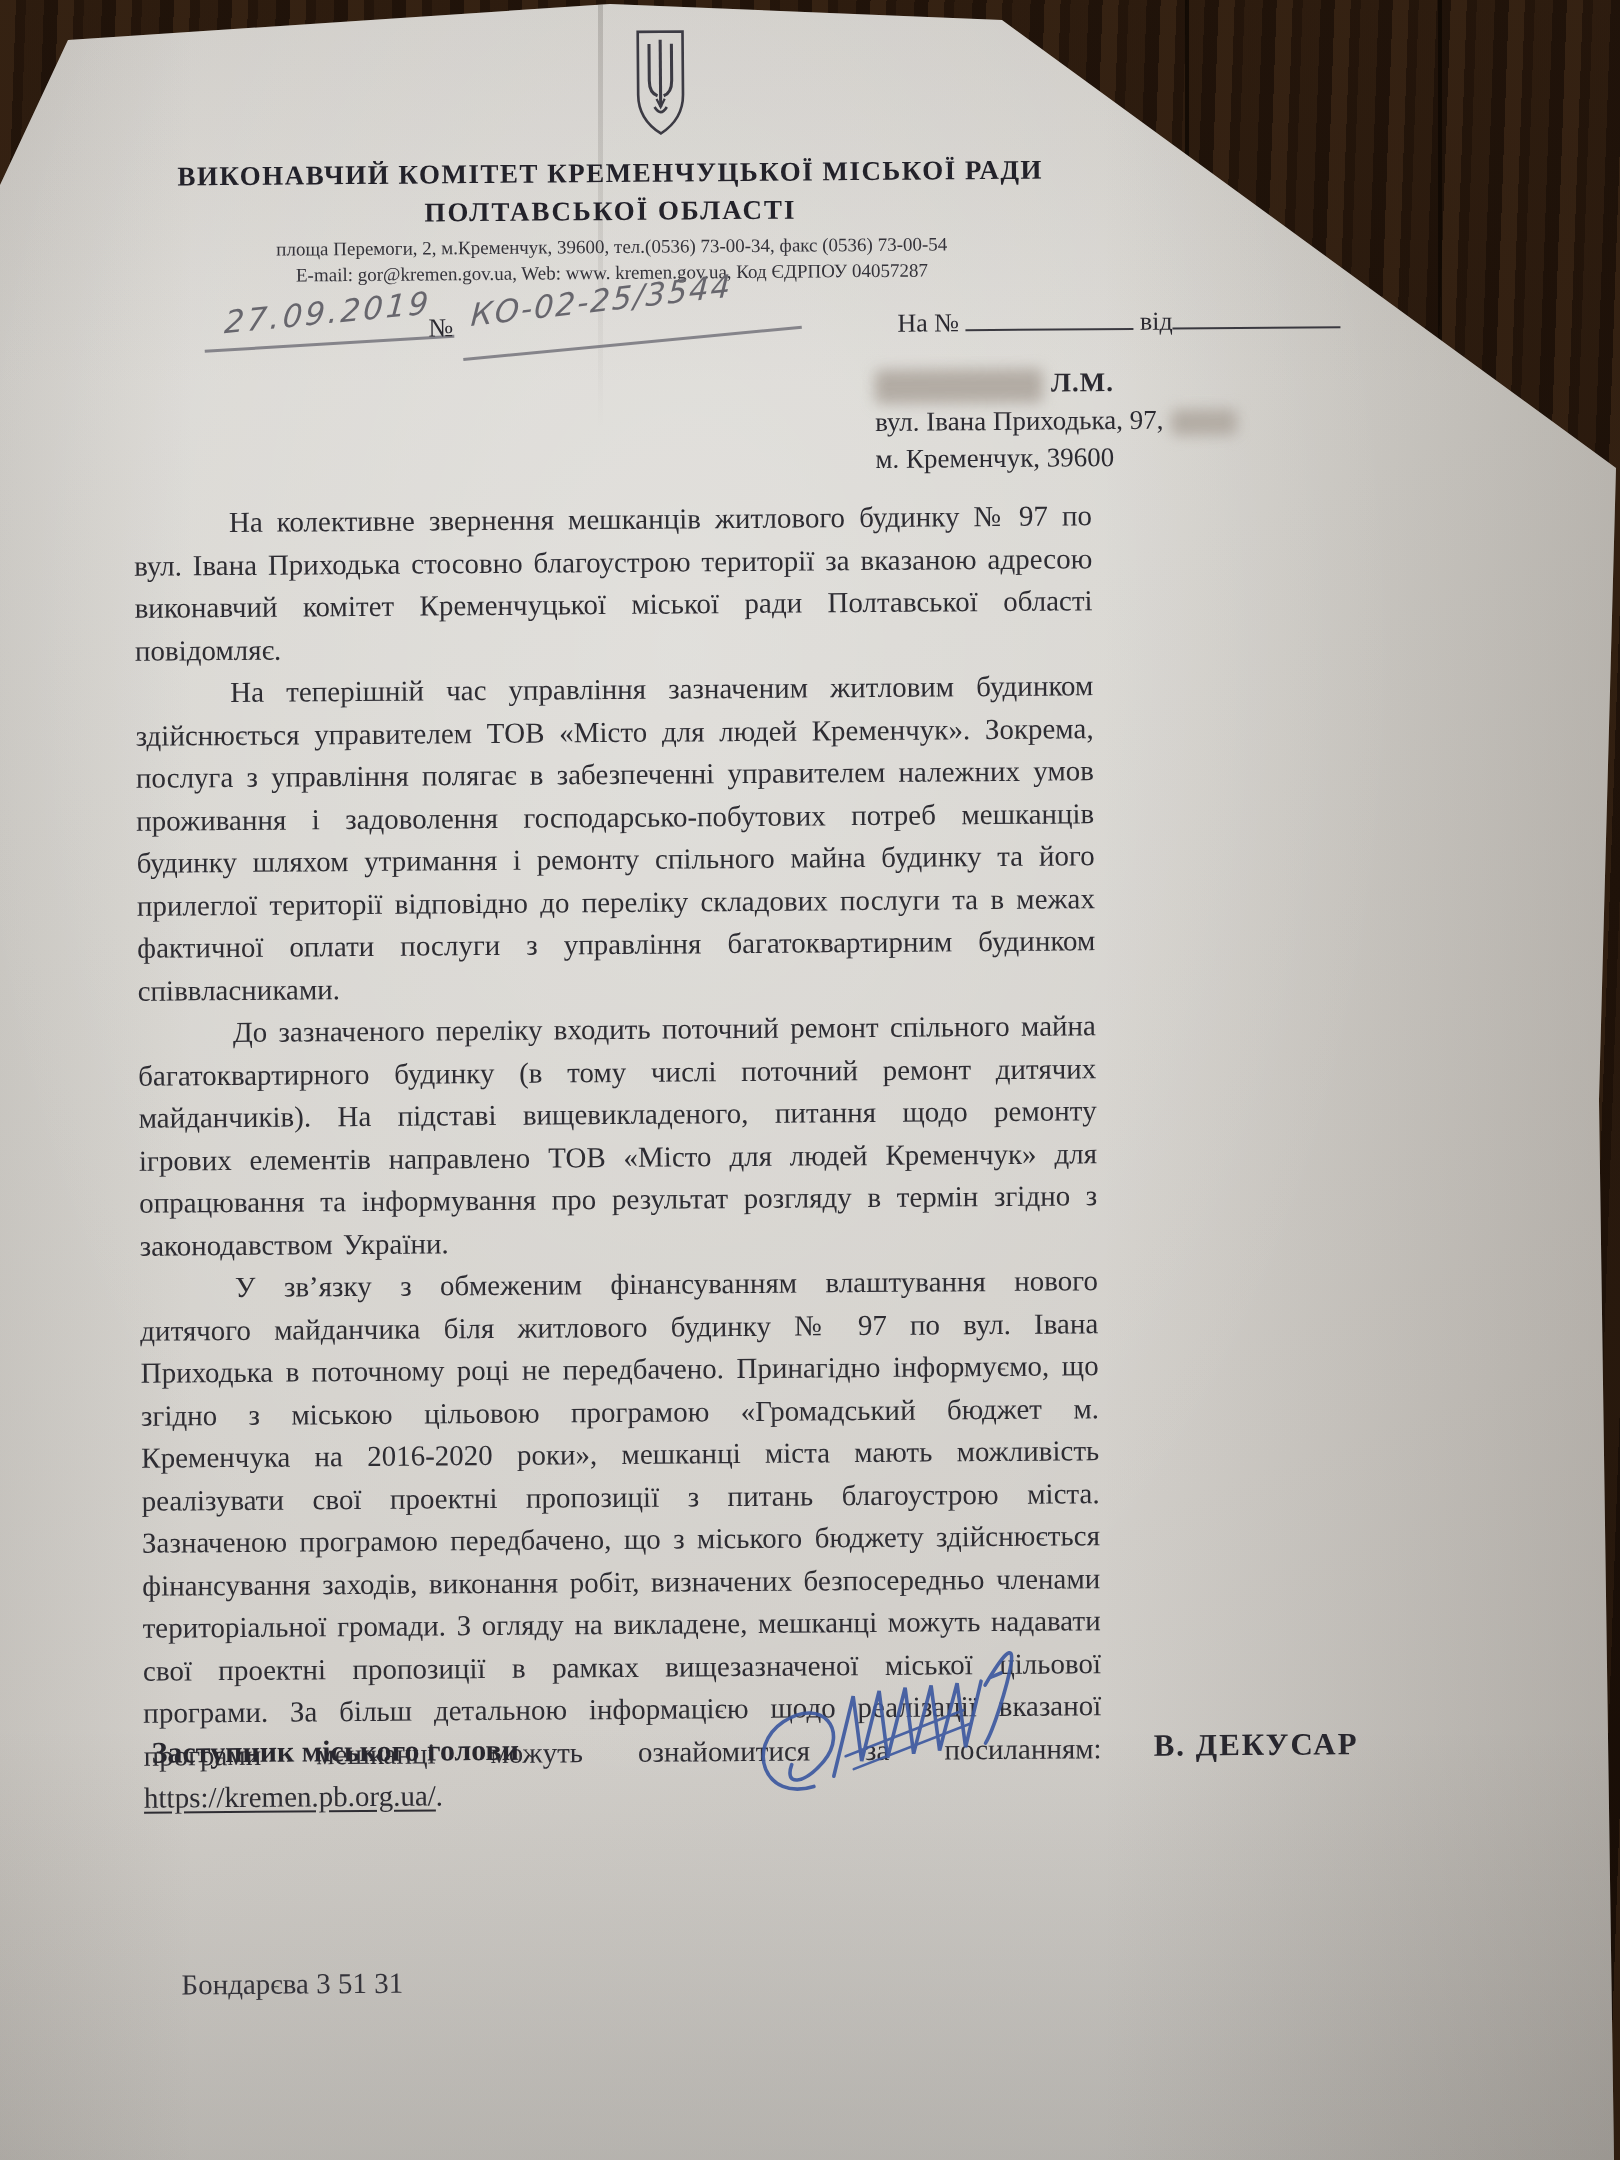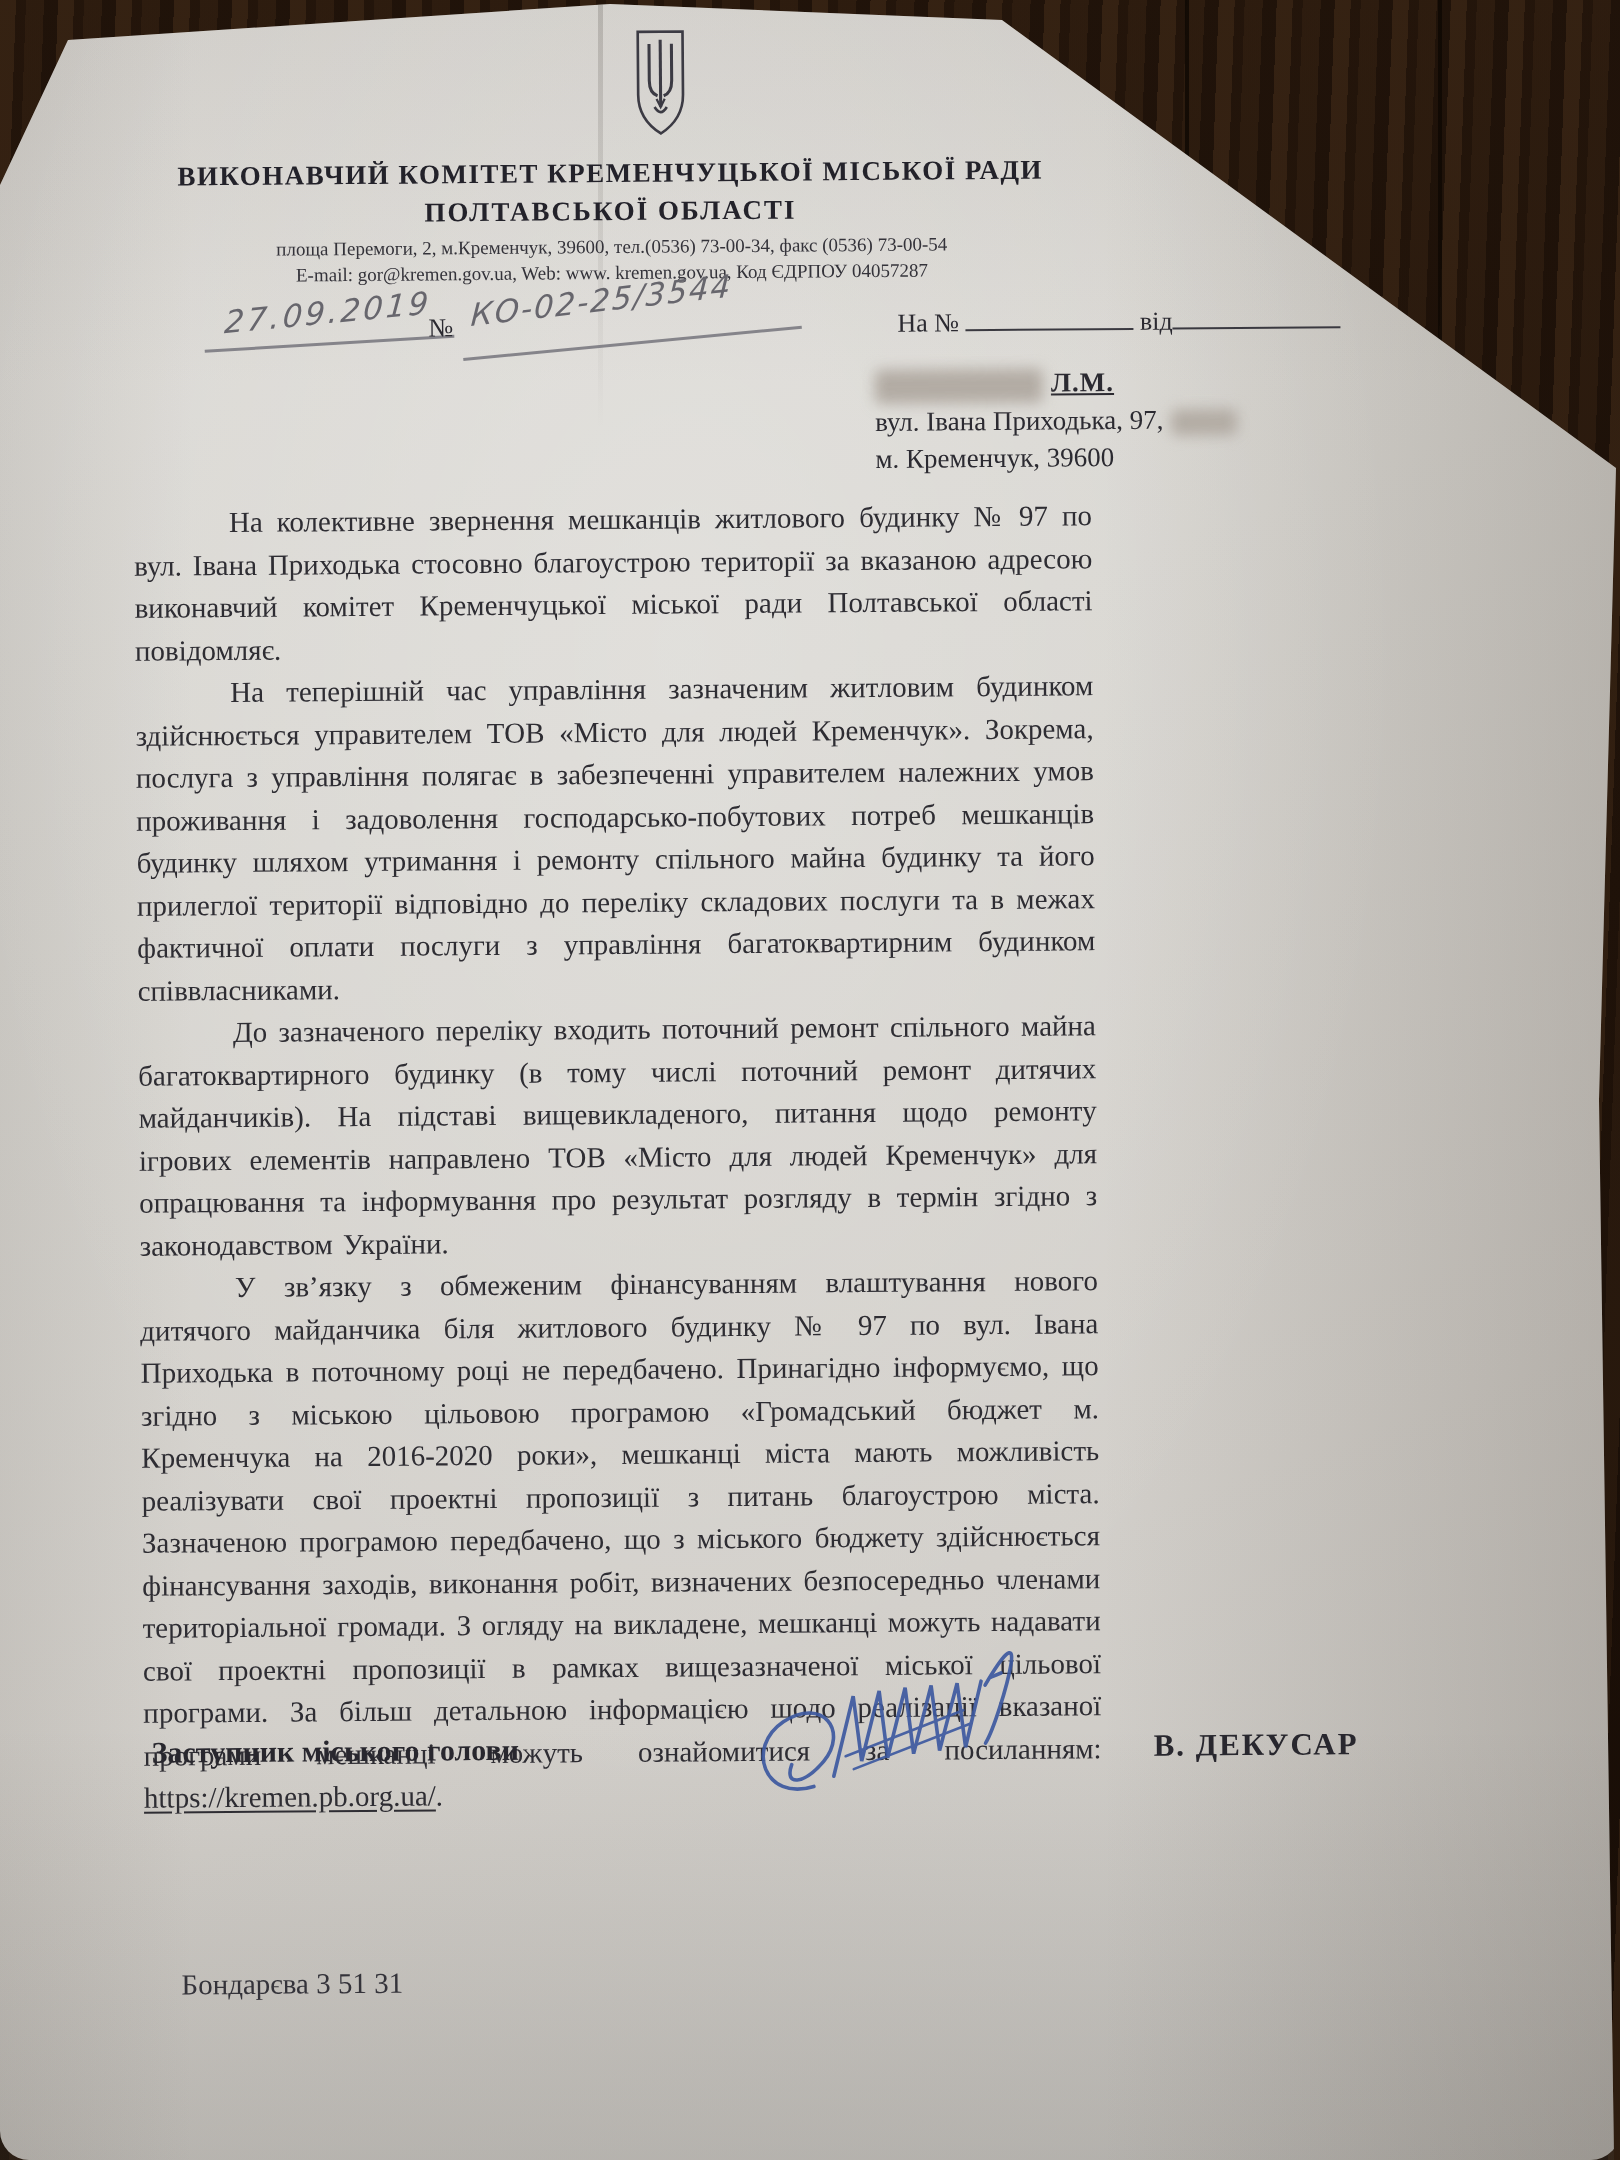--- a/index.html
+++ b/index.html
@@ -13,21 +13,20 @@
     font-family:"Liberation Serif","DejaVu Serif",serif;
   }
   
   .seam{position:absolute;top:0;bottom:0;width:4px;background:linear-gradient(180deg,#0d0702,#160c05);opacity:.8;}
 
   
   #paper{
     position:absolute;inset:0;
     clip-path:polygon(68px 40px,610px 4px,1002px 20px,1616px 468px,1599px 1100px,1614px 2160px,0 2160px,0 185px);
     background:linear-gradient(160deg,#dedcd8 0%,#d8d6d1 35%,#d2cfca 70%,#c9c7c3 100%);
-    border-radius:29px;
   }
   .paper-shade{position:absolute;inset:0;pointer-events:none;
     background:
       radial-gradient(ellipse at 42% 30%, rgba(255,255,255,.22), rgba(255,255,255,0) 55%),
       linear-gradient(90deg, rgba(70,62,54,.10) 0%, rgba(0,0,0,0) 12% 68%, rgba(70,60,50,.22) 100%),
       linear-gradient(180deg, rgba(90,80,70,.10) 0%, rgba(0,0,0,0) 18% 80%, rgba(60,55,48,.16) 100%);
   }
   .crease{position:absolute;left:598px;top:0;width:5px;height:430px;pointer-events:none;
     background:linear-gradient(180deg,rgba(70,64,58,.22),rgba(70,64,58,0));}
 
@@ -48,21 +47,21 @@
   .u-num{position:absolute;left:330px;top:322px;width:340px;border-bottom:3px solid #85848a;transform:rotate(-5deg);}
   .no-sign{position:absolute;left:296px;top:292px;font-size:26px;color:#2b2a31;}
   .reply{position:absolute;left:765px;top:288px;font-size:26px;white-space:nowrap;color:#2b2a31;}
   .blank{display:inline-block;width:168px;border-bottom:2px solid #3a3940;height:24px;vertical-align:baseline;}
 
   
   .addressee{position:absolute;left:742px;top:348px;width:500px;font-size:27px;line-height:37px;color:#2b2a31;}
   .redact{display:inline-block;background:#b3aca4;border-radius:5px;filter:blur(7px);vertical-align:middle;}
   .r-name{width:168px;height:34px;margin-right:8px;}
   .r-apt{width:66px;height:26px;margin-left:8px;}
-  .addressee b{letter-spacing:1px;text-decoration:underline;}
+  .addressee b{letter-spacing:1px;}
 
   
   .body-text{position:absolute;left:0;top:478px;width:958px;text-align:justify;font-size:29px;line-height:42.5px;color:#2e2d33;}
   .body-text p{margin:0;text-indent:95px;word-spacing:3px;}
   .doc-link{color:#2e2d33;text-decoration:underline;text-underline-offset:4px;}
 
   
   .sig-label{position:absolute;left:8px;top:1712px;font-size:30px;font-weight:bold;color:#28272e;white-space:nowrap;}
   .sig-svg{position:absolute;left:610px;top:1618px;width:320px;height:185px;}
   .sig-name{position:absolute;left:1010px;top:1712px;font-size:31px;font-weight:bold;letter-spacing:2px;color:#28272e;white-space:nowrap;}

